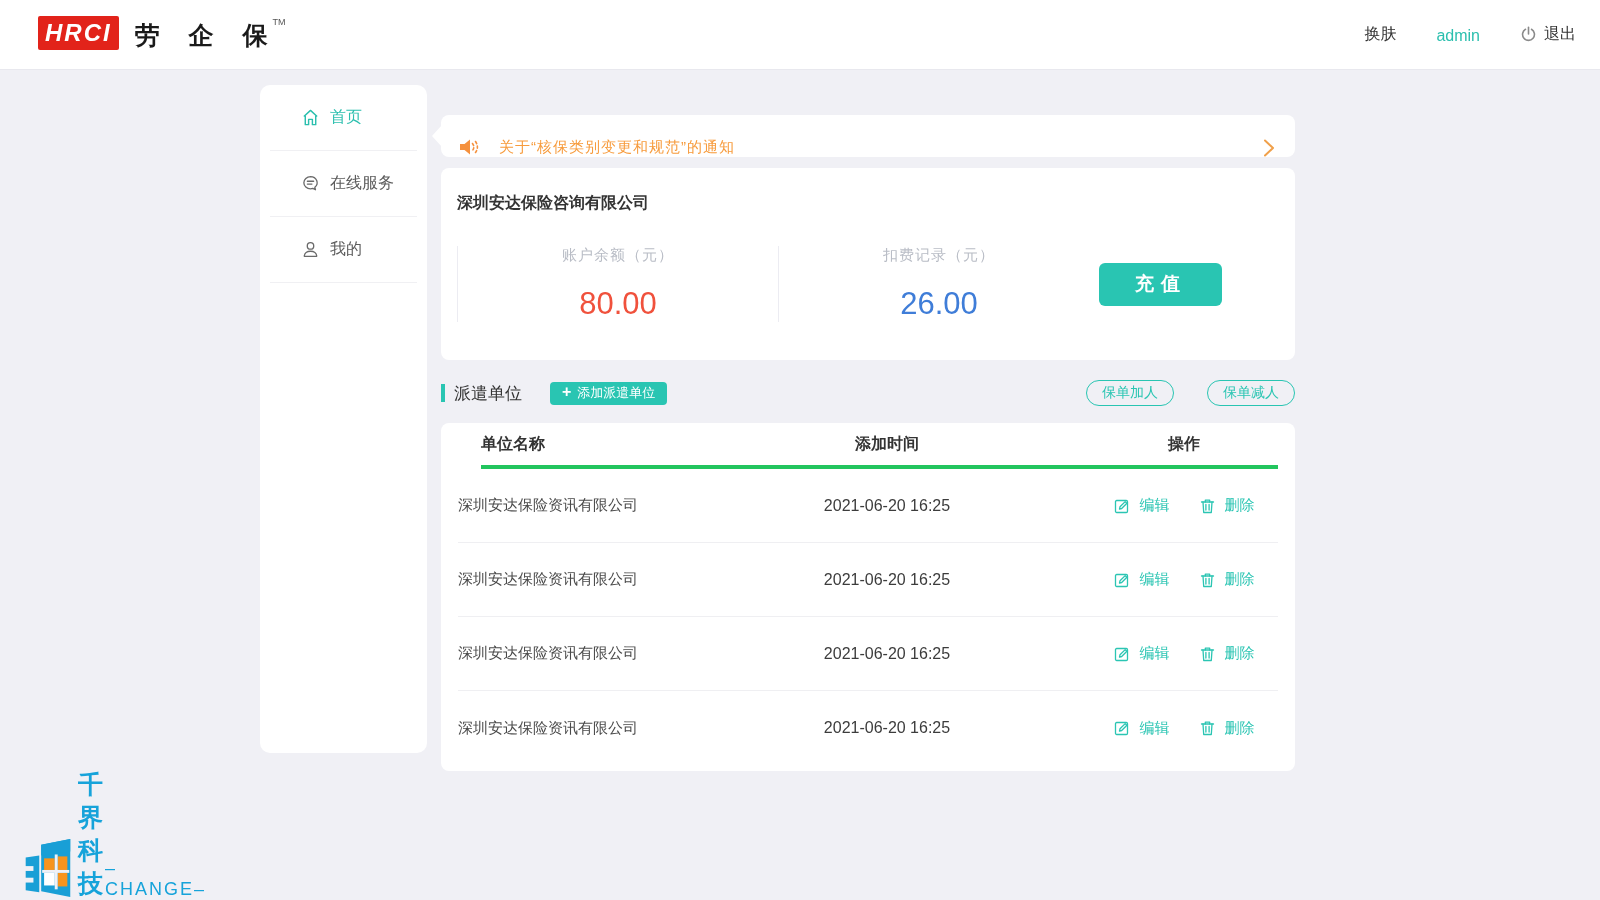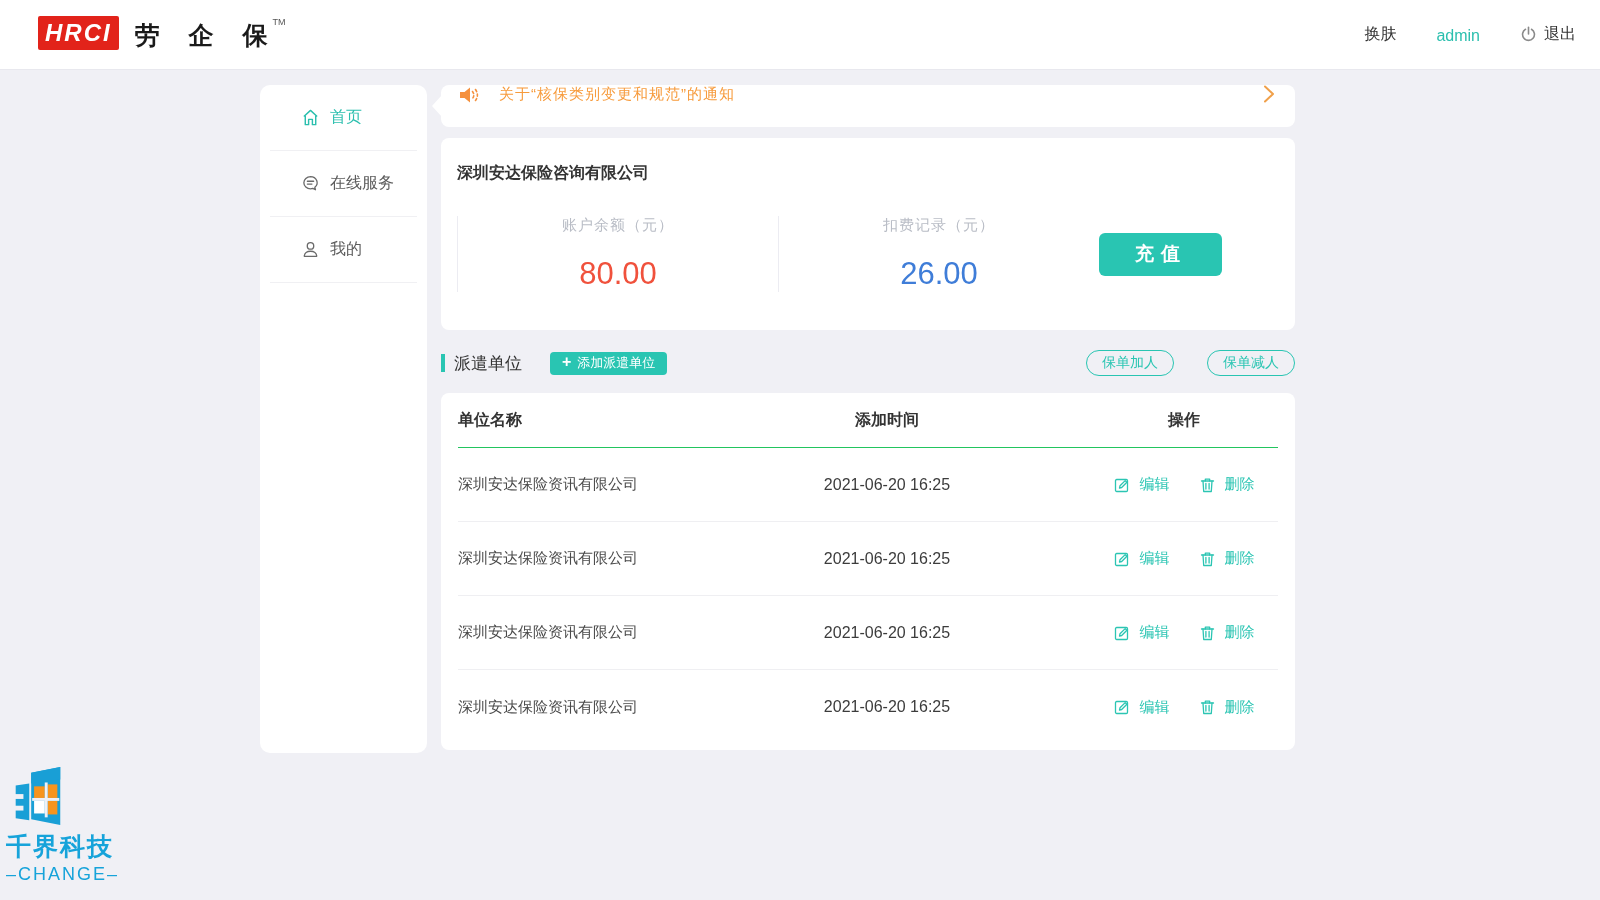--- a/index.html
+++ b/index.html
@@ -40,22 +40,22 @@
     font-size:16px; color:#5c5c5c; cursor:pointer;
   }
   .side-item.active{ color:#2bbfae; }
   .side-item svg{ flex:0 0 auto; }
 
   
   .main{ width:854px; }
 
   .notice-banner{
     position:relative; height:42px; background:#fff; border-radius:8px;
-    display:flex; align-items:flex-start; padding:0 20px 0 17px;
-    color:#f79b3c; cursor:pointer;
+    display:flex; align-items:flex-end; padding:0 20px 0 17px;
+    color:#f79b3c; cursor:pointer;margin-top:30px;
   }
   .notice-banner::before{
     content:""; position:absolute; left:-9px; top:50%; transform:translateY(-50%);
     border-top:11px solid transparent; border-bottom:11px solid transparent;
     border-right:10px solid #fff;
   }
   .notice-text{ margin-left:19px; font-size:15px; letter-spacing:1px; }
   .notice-chevron{ margin-left:auto; display:flex; cursor:pointer; }
 
   .company-card{ background:#fff; border-radius:8px; margin-top:11px; padding:25px 16px 38px; }
@@ -84,36 +84,36 @@
   .add-btn .plus{ font-size:16px; font-weight:700; line-height:1; margin-top:-2px; }
   .pill-btn{
     height:26px; background:transparent; border:1px solid #29c5b2; border-radius:14px;
     color:#29c5b2; font-size:14px; padding:0 15px; cursor:pointer; font-family:inherit;
   }
   .pill-first{ margin-left:auto; }
   .pill-btn + .pill-btn{ margin-left:33px; }
 
   .table-card{ background:#fff; border-radius:8px; padding:0 17px 6px; }
   .t-head{
-    display:grid; grid-template-columns:1fr 406px 188px; height:55px; align-items:center;
-    font-size:16px; font-weight:700; color:#333; border-bottom:1px solid #22c55e;
+    display:grid; grid-template-columns:1fr 406px 188px; height:46px; align-items:center;
+    font-size:16px; font-weight:700; color:#333; border-bottom:4px solid #22c55e;margin-left:23px;
   }
   .t-row{
     display:grid; grid-template-columns:1fr 406px 188px; height:74px; align-items:center;
     font-size:15px; color:#4a4a4a; border-bottom:1px solid #efeff2;
   }
   .t-row:last-child{ border-bottom:none; }
   .col-center{ text-align:center; }
   .row-time{ font-size:16px; color:#3c3c3c; }
   .actions{ display:flex; justify-content:center; gap:30px; }
   .action{ display:flex; align-items:center; gap:10px; color:#2bc5b3; font-size:15px; cursor:pointer; }
 
   
-  .footer-logo{ position:absolute; left:6px; top:766px; width:124px;
-    display:flex; flex-direction:column; align-items:flex-start; }
+  .footer-logo{ position:absolute; left:16px; top:766px; width:124px;
+    display:flex; align-items:flex-end; }
   .footer-brand{ font-size:25px; font-weight:800; color:#16a3da; letter-spacing:2px; margin-top:2px; }
   .footer-sub{ font-size:18px; color:#16a3da; letter-spacing:2px; margin-top:1px; }
 </style>
 </head>
 <body>
 
 <header class="app-header">
   <div class="logo-wrap">
     <span class="logo-box">HRCI</span>
     <span class="brand-cn">劳 企 保</span>

